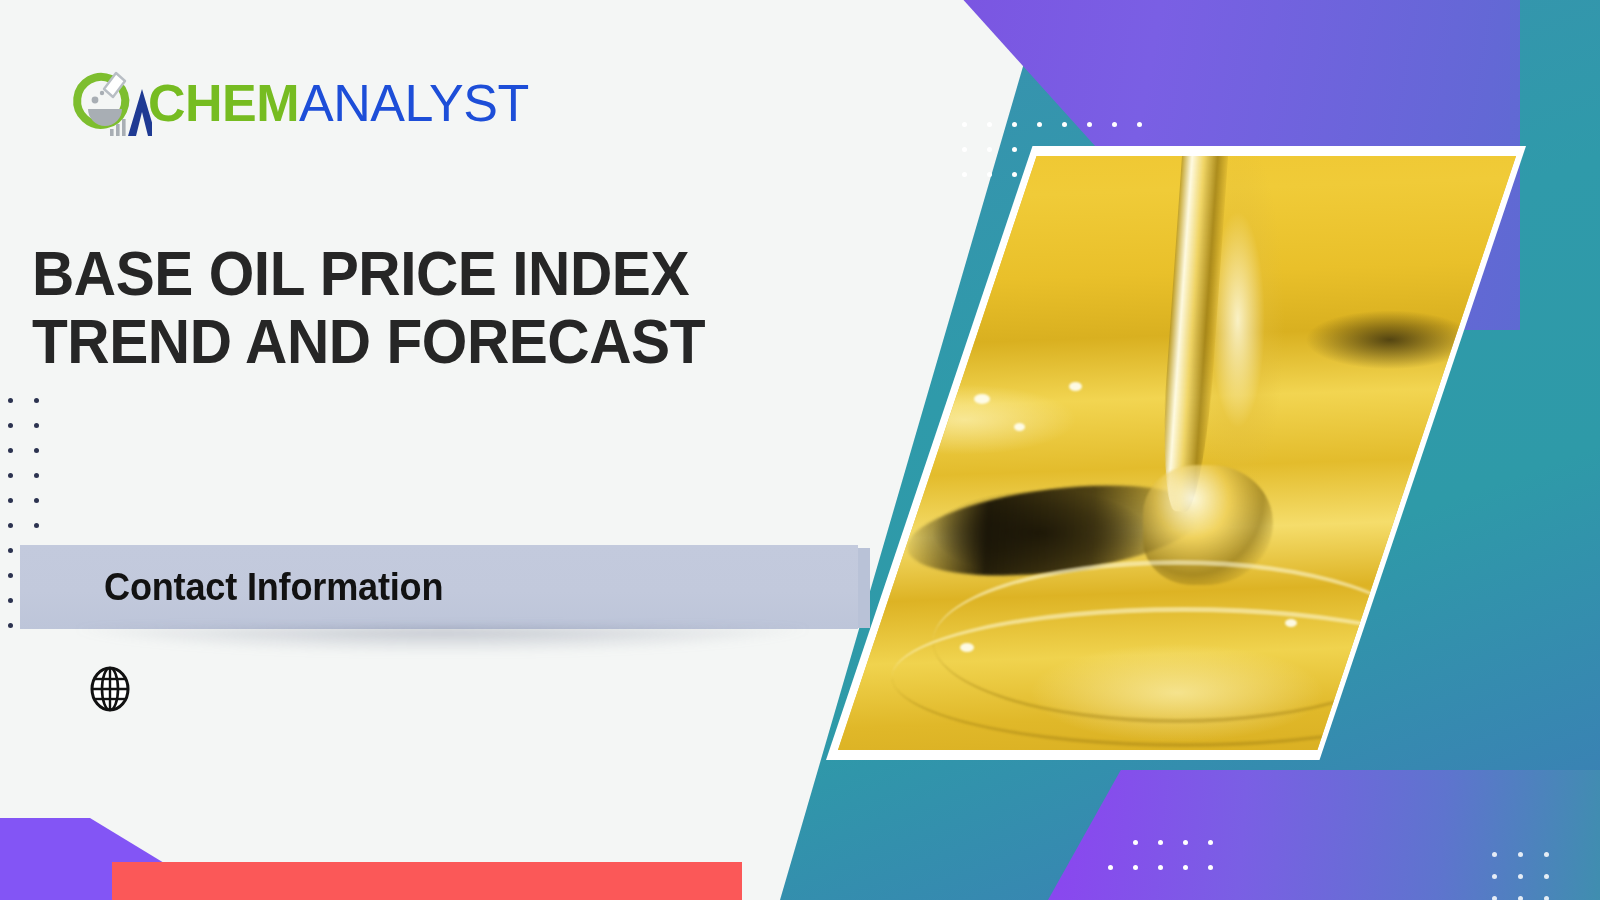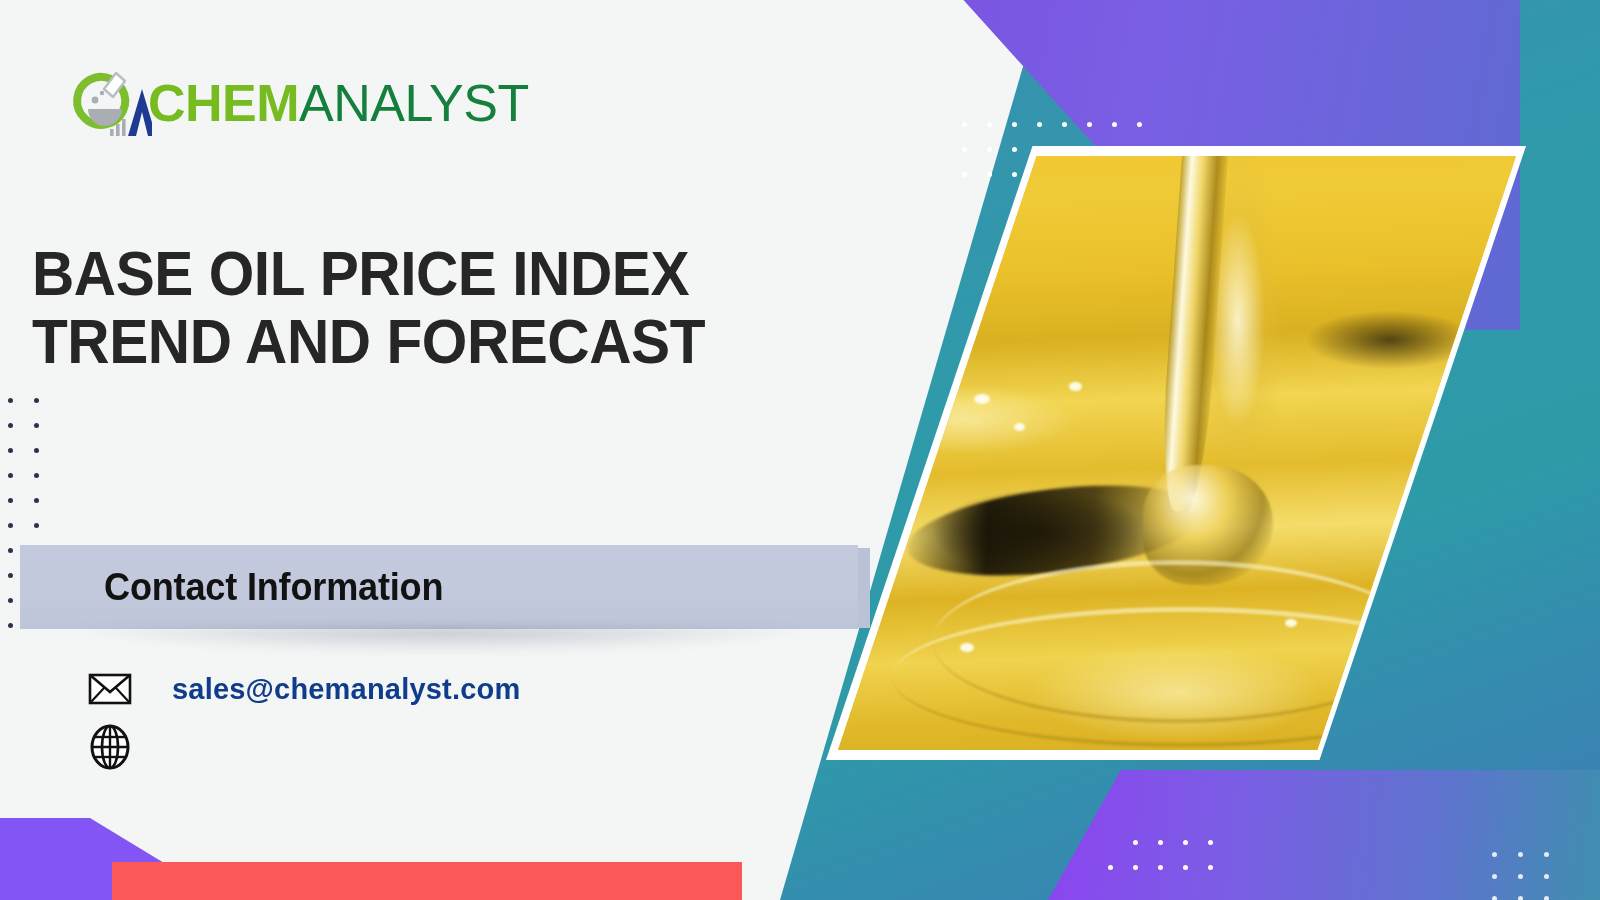--- a/index.html
+++ b/index.html
@@ -160,21 +160,21 @@
   }
   .logo-chem {
     font-size: 52px;
     font-weight: bold;
     color: #76BC21;
     line-height: 1;
   }
   .logo-analyst {
     font-size: 52px;
     font-weight: normal;
-    color: #15803d;
+    color: #1d4ed8;
     line-height: 1;
   }
 
   
   .title {
     position: absolute;
     left: 32px;
     top: 198px;
     width: 760px;
     font-size: 63px;
@@ -497,31 +497,20 @@
   </h1>
 
   <div class="contact-bar-wrap">
     <div class="contact-bar"></div>
     <div class="contact-bar-shadow"></div>
     <div class="contact-bar-label">Contact Information</div>
   </div>
 
   <div class="contact-list">
 
-    <div class="contact-row">
-      <span class="contact-icon">
-        <svg width="44" height="32" viewBox="0 0 44 32">
-          <rect x="2" y="2" width="40" height="28" fill="#FFFFFF" stroke="#111111" stroke-width="2.6"></rect>
-          <path d="M2 2 L22 19 L42 2" fill="none" stroke="#111111" stroke-width="2.6"></path>
-          <path d="M2 30 L16 15" fill="none" stroke="#111111" stroke-width="2.2"></path>
-          <path d="M42 30 L28 15" fill="none" stroke="#111111" stroke-width="2.2"></path>
-        </svg>
-      </span>
-      <span class="contact-text">sales@chemanalyst.com</span>
-    </div>
 
 
     <div class="contact-row">
       <span class="contact-icon">
         <svg width="42" height="46" viewBox="0 0 42 46">
           <ellipse cx="21" cy="23" rx="18" ry="21" fill="#FFFFFF" stroke="#111111" stroke-width="3"></ellipse>
           <ellipse cx="21" cy="23" rx="8" ry="21" fill="none" stroke="#111111" stroke-width="2.6"></ellipse>
           <line x1="3" y1="23" x2="39" y2="23" stroke="#111111" stroke-width="2.6"></line>
           <line x1="6" y1="13" x2="36" y2="13" stroke="#111111" stroke-width="2.4"></line>
           <line x1="6" y1="33" x2="36" y2="33" stroke="#111111" stroke-width="2.4"></line>

